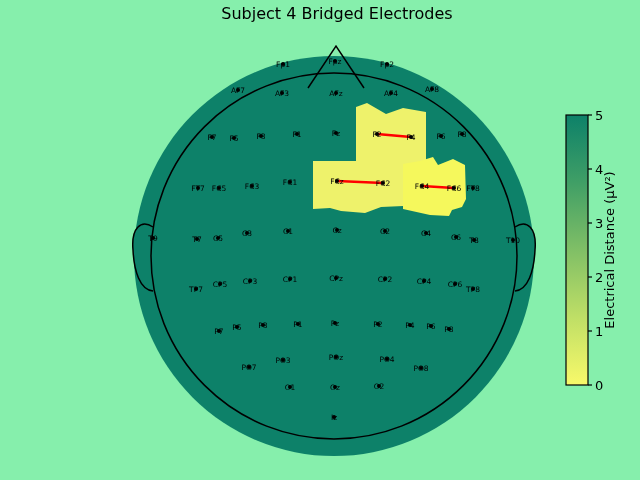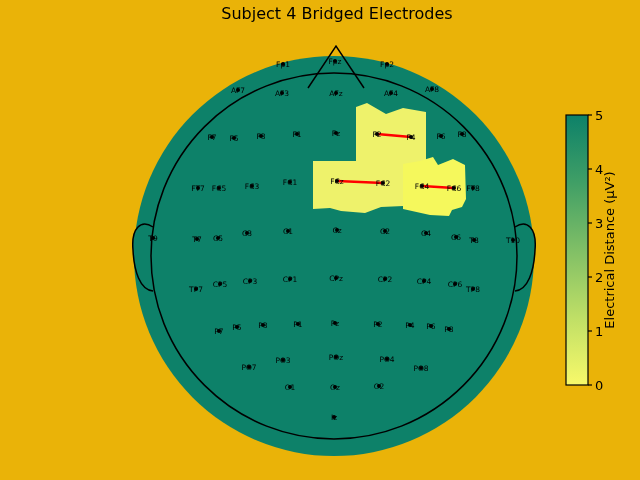--- a/index.html
+++ b/index.html
@@ -1,16 +1,16 @@
 <!DOCTYPE html>
 <html><head>
 <meta charset="utf-8">
 <style>
   html,body{margin:0;padding:0;background:#fff;}
-  #figure{position:relative;width:640px;height:480px;background:#eab308;overflow:hidden;
+  #figure{position:relative;width:640px;height:480px;background:#86efac;overflow:hidden;
           font-family:"DejaVu Sans","Liberation Sans",sans-serif;}
   svg text{font-family:"DejaVu Sans","Liberation Sans",sans-serif;fill:#000;}
   .title-text{font-size:16px;}
   .cbar-tick-label{font-size:13px;}
   .cbar-axis-label{font-size:13px;}
   .electrode-label{font-size:7.5px;}
 </style>
 </head>
 <body>
 

